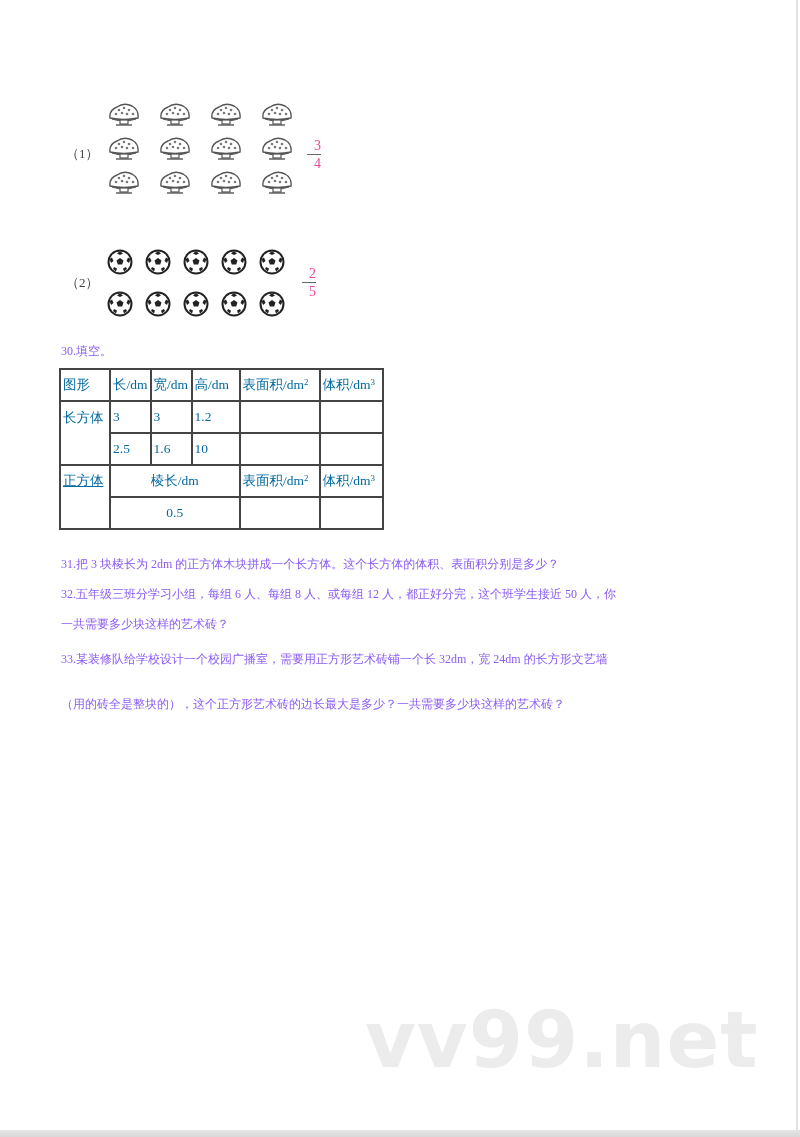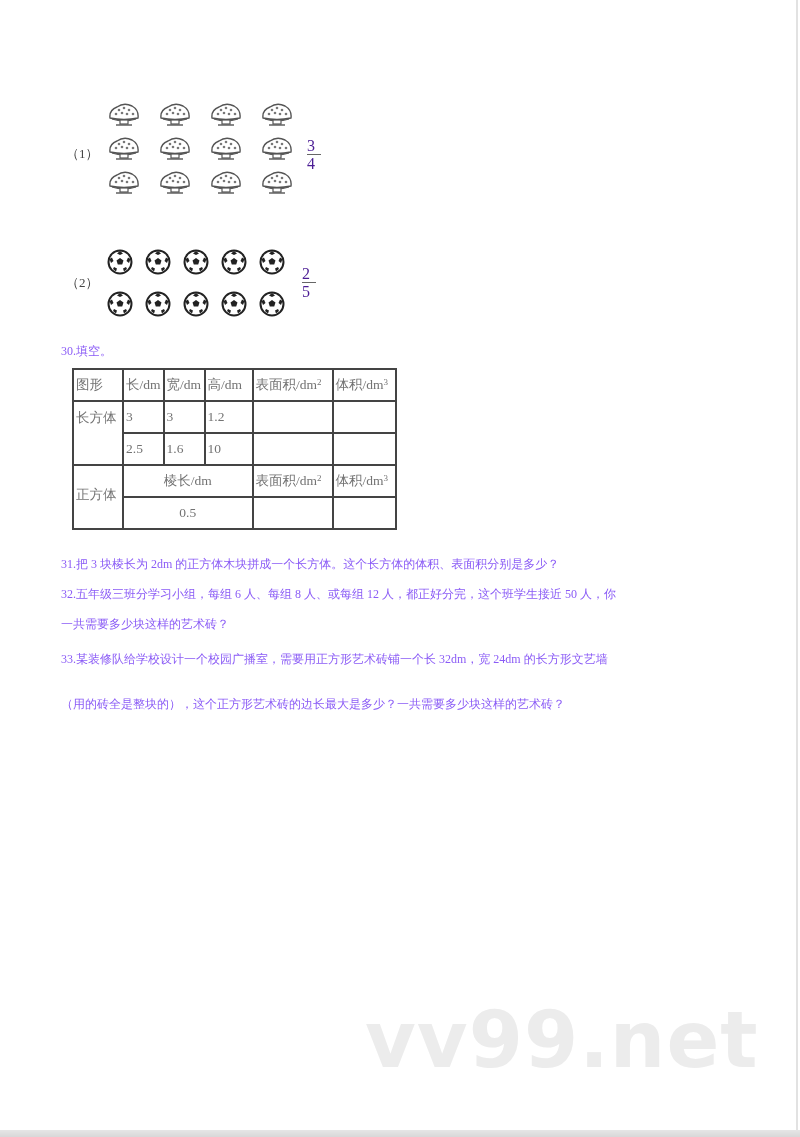--- a/index.html
+++ b/index.html
@@ -6,33 +6,33 @@
   body {
     width:800px; height:1137px; position:relative; overflow:hidden;
     background:#ffffff;
     font-family:"Liberation Serif", "DejaVu Serif", serif;
     color:#333;
   }
   .page-edge-right { position:absolute; left:796px; top:0; width:2px; height:1132px; background:#e2e2e2; }
   .page-edge-bottom { position:absolute; left:0; top:1130px; width:800px; height:7px; background:linear-gradient(#e6e6e6,#d8d8d8); }
 
   .q-label { position:absolute; font-size:13px; color:#444; }
-  .frac { position:absolute; width:14px; text-align:left; font-size:16px; color:#4c1d95; line-height:15px; }
+  .frac { position:absolute; width:14px; text-align:right; font-size:14px; color:#ec4899; line-height:15px; }
   .frac .bar { display:block; height:1px; background:#666; margin:1px 0; }
 
   .icon-grid { position:absolute; display:grid; }
   .mush-grid { left:107px; top:102px; grid-template-columns:repeat(4, 36px); grid-auto-rows:34px; column-gap:15px; }
   .ball-grid { left:107px; top:249px; grid-template-columns:repeat(5, 26px); grid-auto-rows:26px; column-gap:12px; row-gap:16px; }
   .icon { display:block; }
 
   .line { position:absolute; left:61px; font-size:12px; color:#8b5cf6; white-space:nowrap; }
 
   table.fill {
-    position:absolute; left:72px; top:368px;
-    border-collapse:collapse; font-size:13.5px; color:#737373;
+    position:absolute; left:59px; top:368px;
+    border-collapse:collapse; font-size:13.5px; color:#0369a1;
   }
   table.fill td { border:2px solid #444; padding:0 2px; height:30px; vertical-align:middle; white-space:nowrap; }
   table.fill td.c { text-align:center; }
   sup { font-size:9px; vertical-align:4px; }
 
   .watermark {
     position:absolute; left:365px; top:995px;
     font-family:"DejaVu Sans", sans-serif; font-weight:bold;
     font-size:78px; color:#ececec; letter-spacing:1px;
   }
@@ -396,21 +396,21 @@
     <td></td>
   </tr>
   <tr>
     <td>2.5</td>
     <td>1.6</td>
     <td>10</td>
     <td></td>
     <td></td>
   </tr>
   <tr>
-    <td rowspan="2" style="vertical-align:top; padding-top:20px;">正方体</td>
+    <td rowspan="2" style="vertical-align:top; padding-top:6px;text-decoration:underline;">正方体</td>
     <td colspan="3" class="c">棱长/dm</td>
     <td><span>表面积/dm</span><sup>2</sup></td>
     <td><span>体积/dm</span><sup>3</sup></td>
   </tr>
   <tr>
     <td colspan="3" class="c">0.5</td>
     <td></td>
     <td></td>
   </tr>
 </tbody>

